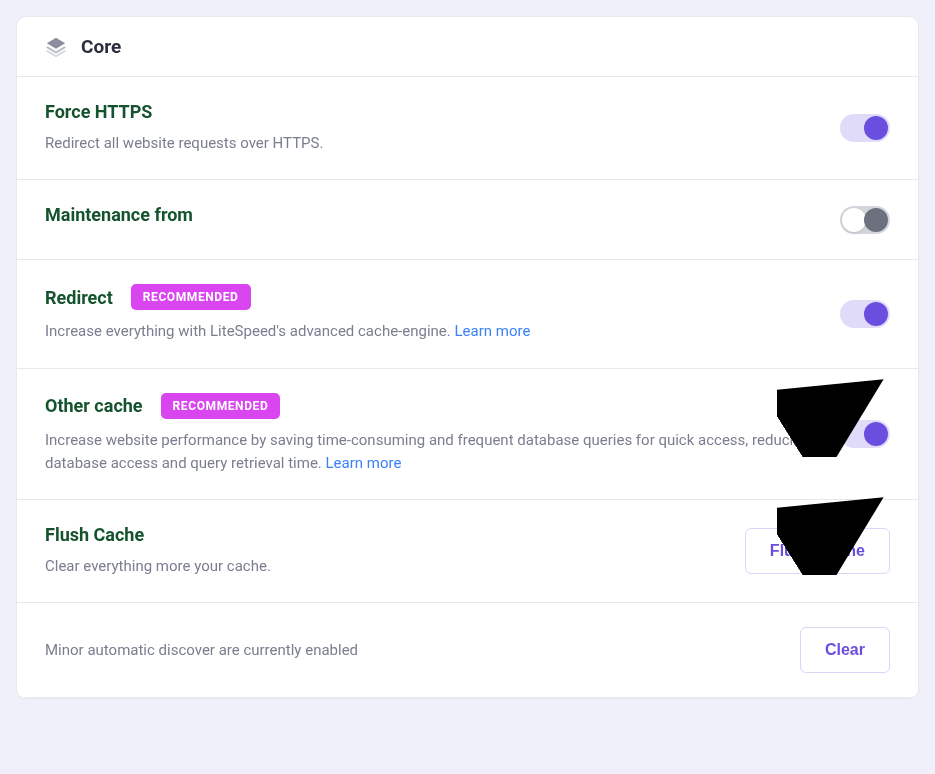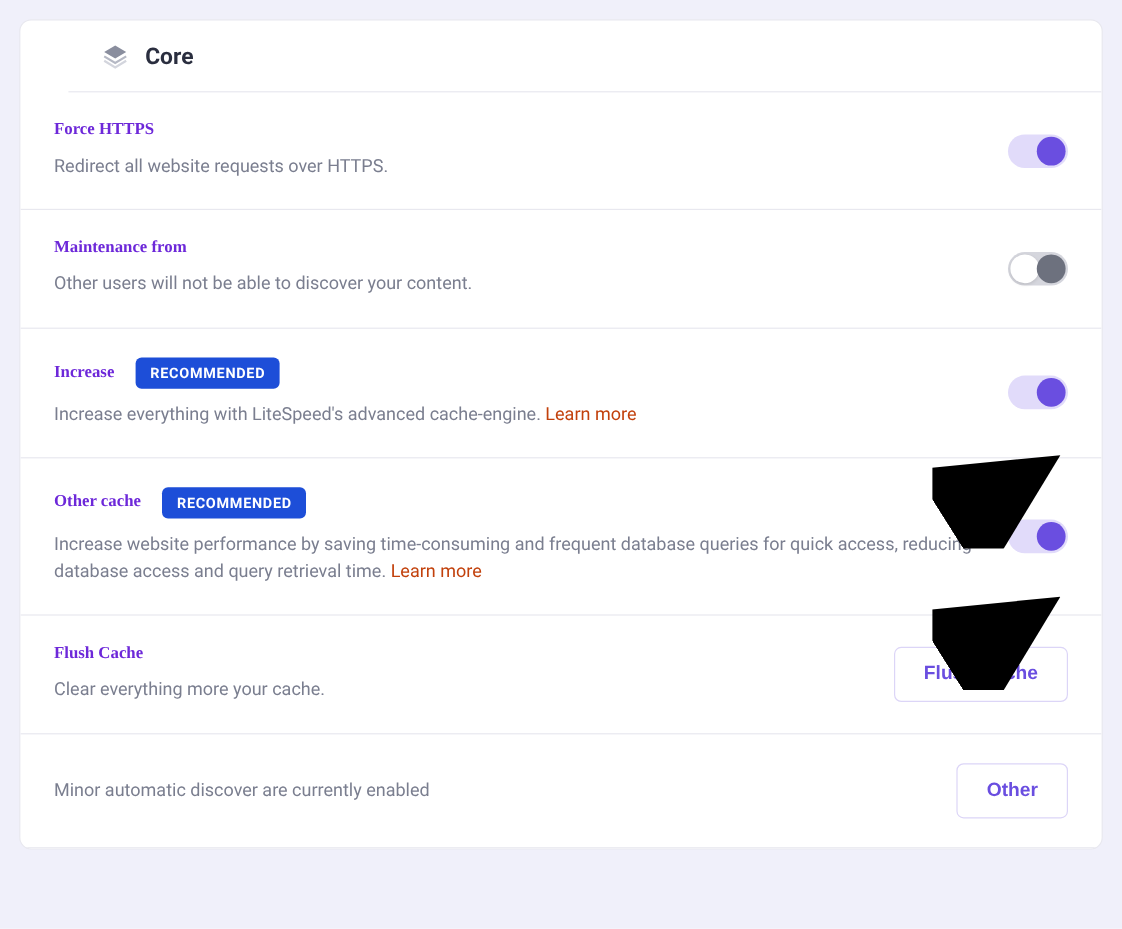--- a/index.html
+++ b/index.html
@@ -19,21 +19,20 @@
       border-radius: 10px;
       overflow: hidden;
       position: relative;
     }
     .panel-header {
       display: flex;
       align-items: center;
       padding: 18px 28px;
       border-bottom: 1px solid #e8e8ef;
       gap: 14px;
-      margin-left: 40px;
     }
     .panel-title {
       font-size: 19px;
       font-weight: 700;
       color: #2a2e3f;
     }
     .layers-icon {
       width: 22px;
       height: 22px;
       display: flex;
@@ -53,41 +52,40 @@
     .row-content {
       flex: 1;
     }
     .row-title-line {
       display: flex;
       align-items: center;
       gap: 18px;
       margin-bottom: 10px;
     }
     .row-title {
-      font-size: 14px;
-      font-weight: 700;
-      color: #6d28d9;
-      font-family: Liberation Serif, serif;
+      font-size: 18px;
+      font-weight: 700;
+      color: #14532d;
     }
     .row-desc {
       font-size: 15px;
       color: #7a7e8f;
       line-height: 1.55;
     }
     .badge {
-      background: #1d4ed8;
+      background: #d946ef;
       color: #ffffff;
       font-size: 12px;
       font-weight: 700;
       letter-spacing: 0.6px;
       padding: 6px 12px;
       border-radius: 5px;
     }
     .learn-link {
-      color: #c2410c;
+      color: #3b82f6;
       text-decoration: none;
       cursor: pointer;
     }
     .toggle {
       width: 50px;
       height: 28px;
       border-radius: 20px;
       position: relative;
       cursor: pointer;
       flex-shrink: 0;
@@ -174,34 +172,33 @@
         <div class="toggle-knob"></div>
       </div>
     </div>
   </div>
 
   <div class="row">
     <div class="row-content">
       <div class="row-title-line">
         <span class="row-title">Maintenance from</span>
       </div>
-      <div class="row-desc">Other users will not be able to discover your content.</div>
     </div>
     <div class="right-control">
       <div class="toggle off">
         <div class="toggle-knob-white"></div>
         <div class="toggle-knob"></div>
       </div>
     </div>
   </div>
 
   <div class="row">
     <div class="row-content">
       <div class="row-title-line">
-        <span class="row-title">Increase</span>
+        <span class="row-title">Redirect</span>
         <span class="badge">RECOMMENDED</span>
       </div>
       <div class="row-desc">
         <span>Increase everything with LiteSpeed's advanced cache-engine. </span><a class="learn-link">Learn more</a>
       </div>
     </div>
     <div class="right-control">
       <div class="toggle on">
         <div class="toggle-knob"></div>
       </div>
@@ -235,21 +232,21 @@
     <div class="right-control">
       <button class="btn">Flush Cache</button>
     </div>
   </div>
 
   <div class="row">
     <div class="row-content">
       <div class="row-desc">Minor automatic discover are currently enabled</div>
     </div>
     <div class="right-control">
-      <button class="btn">Other</button>
+      <button class="btn">Clear</button>
     </div>
   </div>
 
   <div class="arrow-annotation" style="left:760px; top:360px;">
     <svg width="110" height="80" viewBox="0 0 110 80">
       <defs>
         <marker id="ah1" markerWidth="10" markerHeight="10" refX="8" refY="5" orient="auto">
           <path d="M0,0 L10,5 L0,10 Z" fill="#000"></path>
         </marker>
       </defs>

